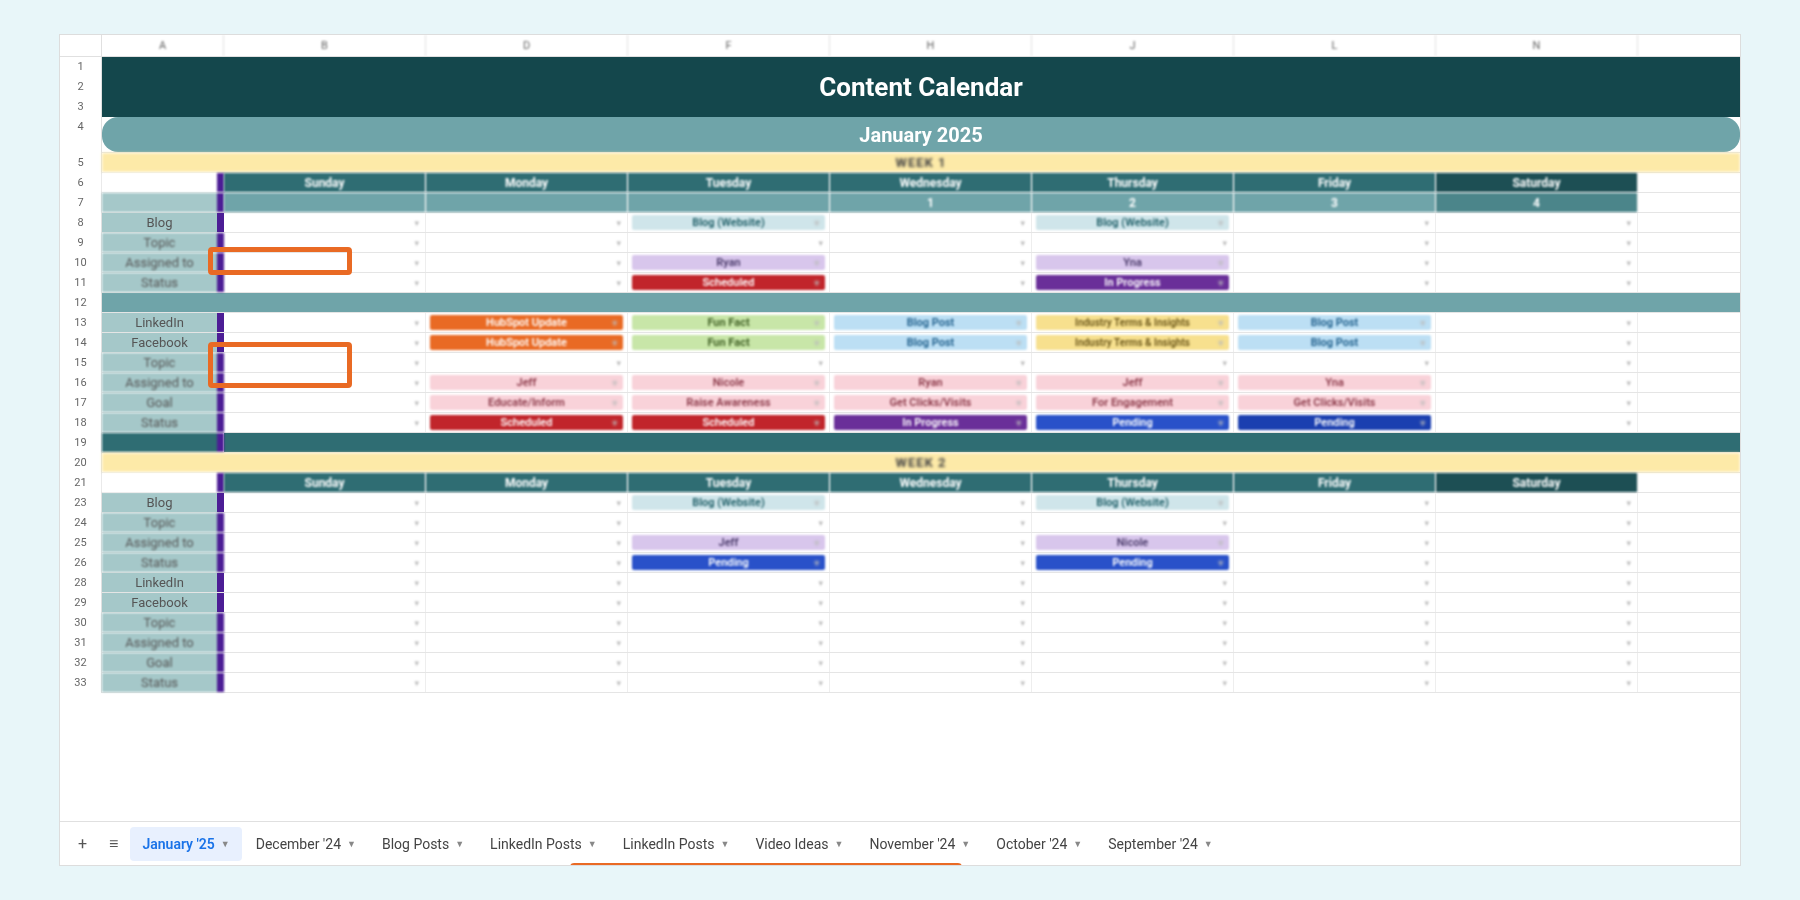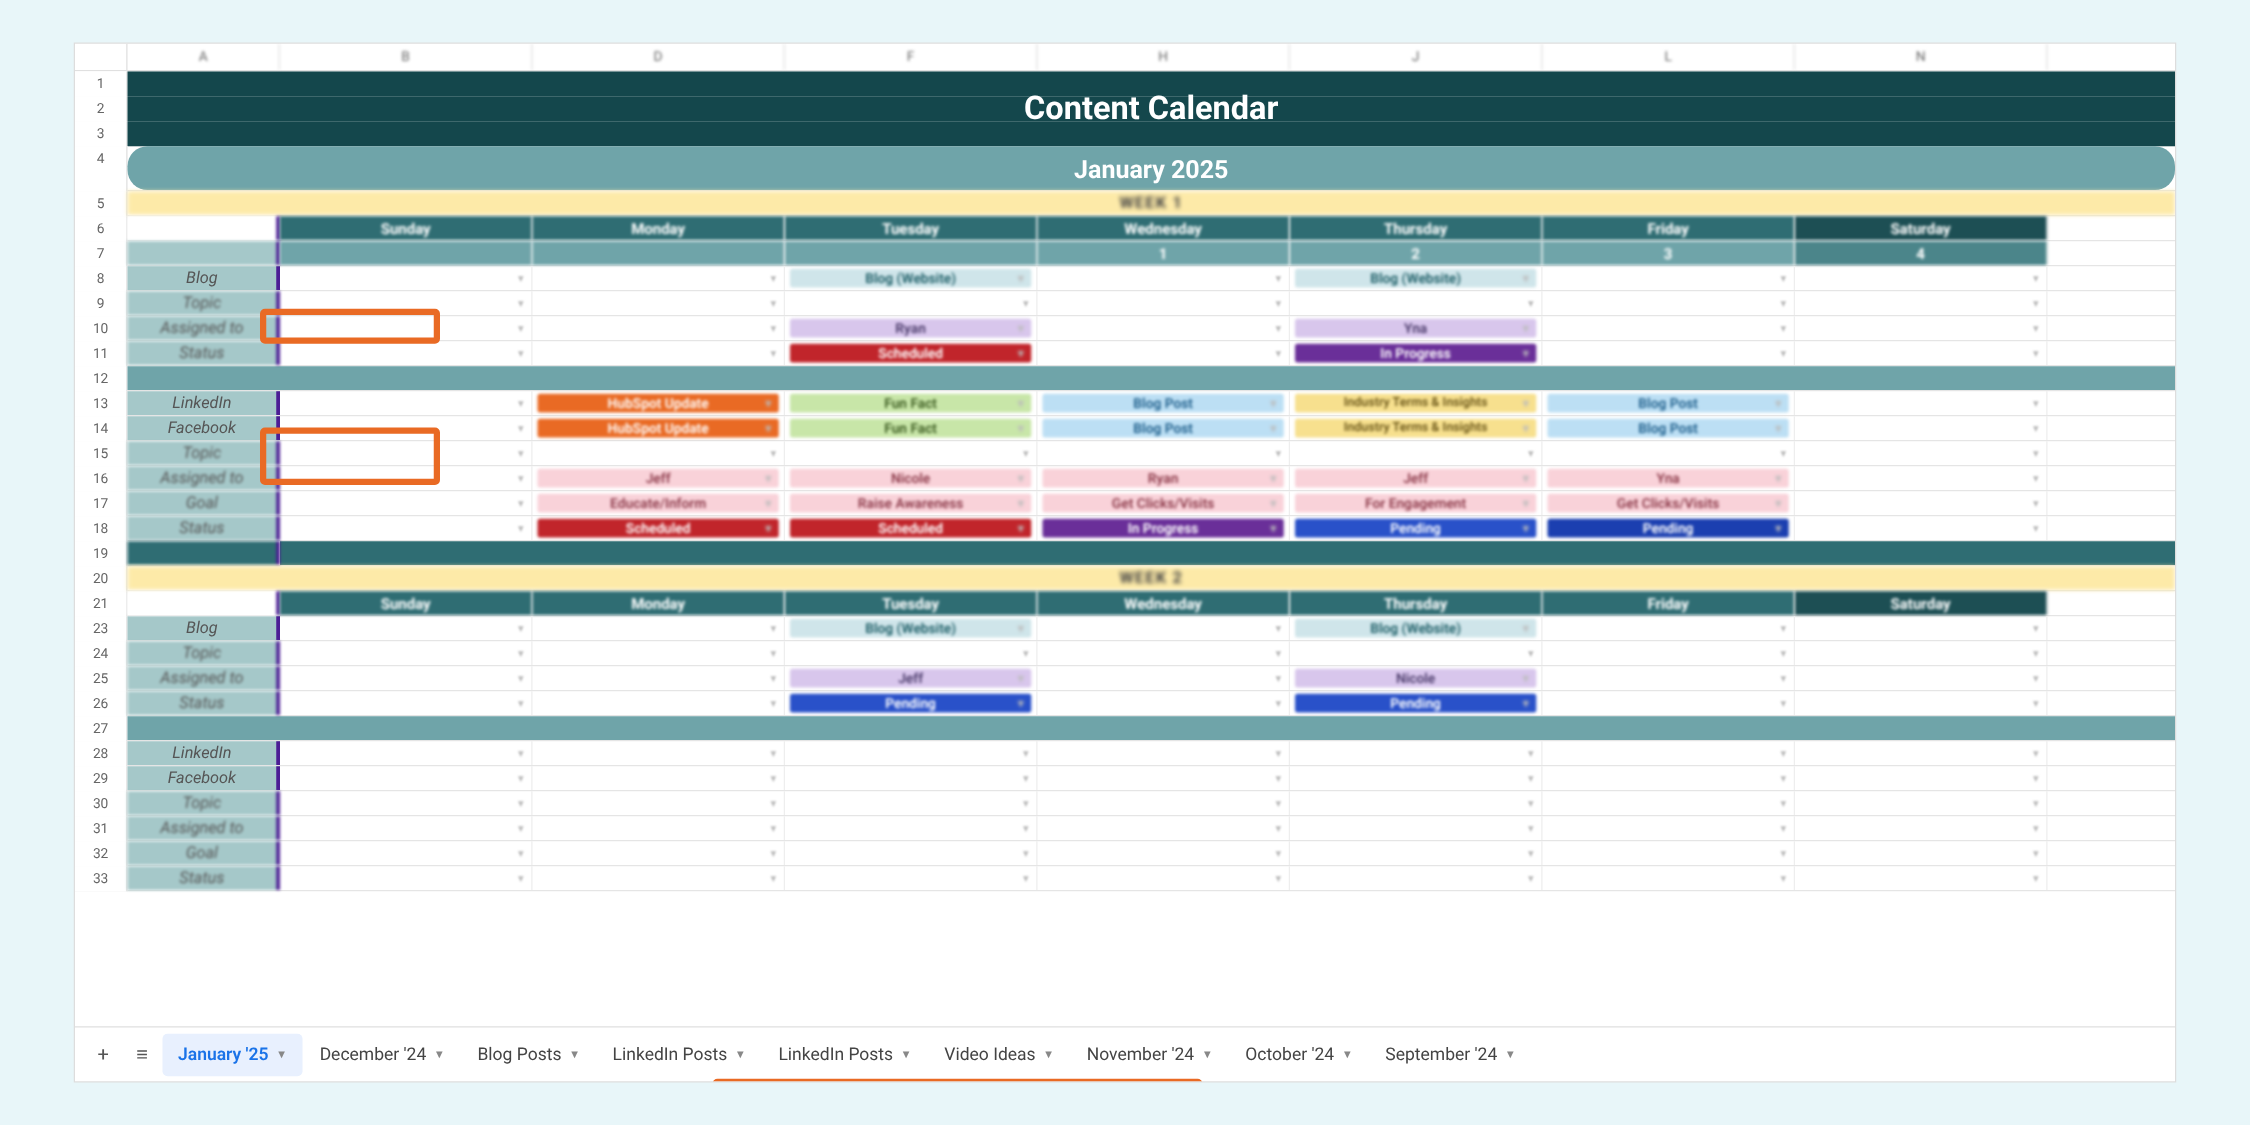--- a/index.html
+++ b/index.html
@@ -30,21 +30,21 @@
     color: #666;
   }
   .corner { width: 42px; border-right:1px solid #e0e0e0; }
   .colhead { flex:0 0 auto; text-align:center; line-height:22px; border-right:1px solid #e0e0e0; filter: blur(1.2px); }
   .colA { width: 122px; }
   .colW { width: 202px; }
   
   .rows { position: relative; }
   .row { display:flex; border-bottom:1px solid #e5e5e5; }
   .rownum { width:42px; text-align:center; font-size:11px; color:#666; line-height:20px; background:#fff; border-right:1px solid #e0e0e0; flex:0 0 42px; }
-  .cA { width:122px; flex:0 0 122px; background:#a5c8c9; color:#333; font-size:13px; display:flex; align-items:center; justify-content:center; border-right:3px solid #4c1d95; filter: blur(1.2px); font-style: italic; }
+  .cA { width:122px; flex:0 0 122px; background:#a5c8c9; color:#333; font-size:13px; display:flex; align-items:center; justify-content:center; border-right:7px solid #4c1d95; filter: blur(1.2px); }
   .cW { width:202px; flex:0 0 202px; position:relative; display:flex; align-items:center; justify-content:center; font-size:12px; border-right:1px solid #eee; }
   .cA.bold { font-weight:700; filter:none !important; }
   .cA.label { font-weight:400; color:#555; }
   .h20 { height:20px; }
   .h36 { height:36px; }
   
   .merge-dark { background:#14474c; color:#fff; font-weight:700; }
   .merge-med  { background:#6fa4a9; color:#fff; font-weight:700; }
   .merge-yellow { background:#fdeaa8; color:#444; font-weight:700; font-size:13px; letter-spacing:1px; }
   .dayhead { background:#2f6d73; color:#fff; font-weight:700; filter: blur(1.2px); }
@@ -529,24 +529,20 @@
             <div class="chip c-bluep">Pending<span class="dd">▾</span></div>
           </div>
           <div class="cW empty-dd">
             <span class="dd">▾</span>
           </div>
           <div class="cW empty-dd">
             <span class="dd">▾</span>
           </div>
         </div>
         <div class="row h20">
-          <div class="rownum h20">27</div>
-          <div class="merge-full wsep"></div>
-        </div>
-        <div class="row h20">
           <div class="rownum h20">28</div>
           <div class="cA label bold noblur">LinkedIn</div>
           <div class="cW empty-dd">
             <span class="dd">▾</span>
           </div>
           <div class="cW empty-dd">
             <span class="dd">▾</span>
           </div>
           <div class="cW empty-dd">
             <span class="dd">▾</span>

